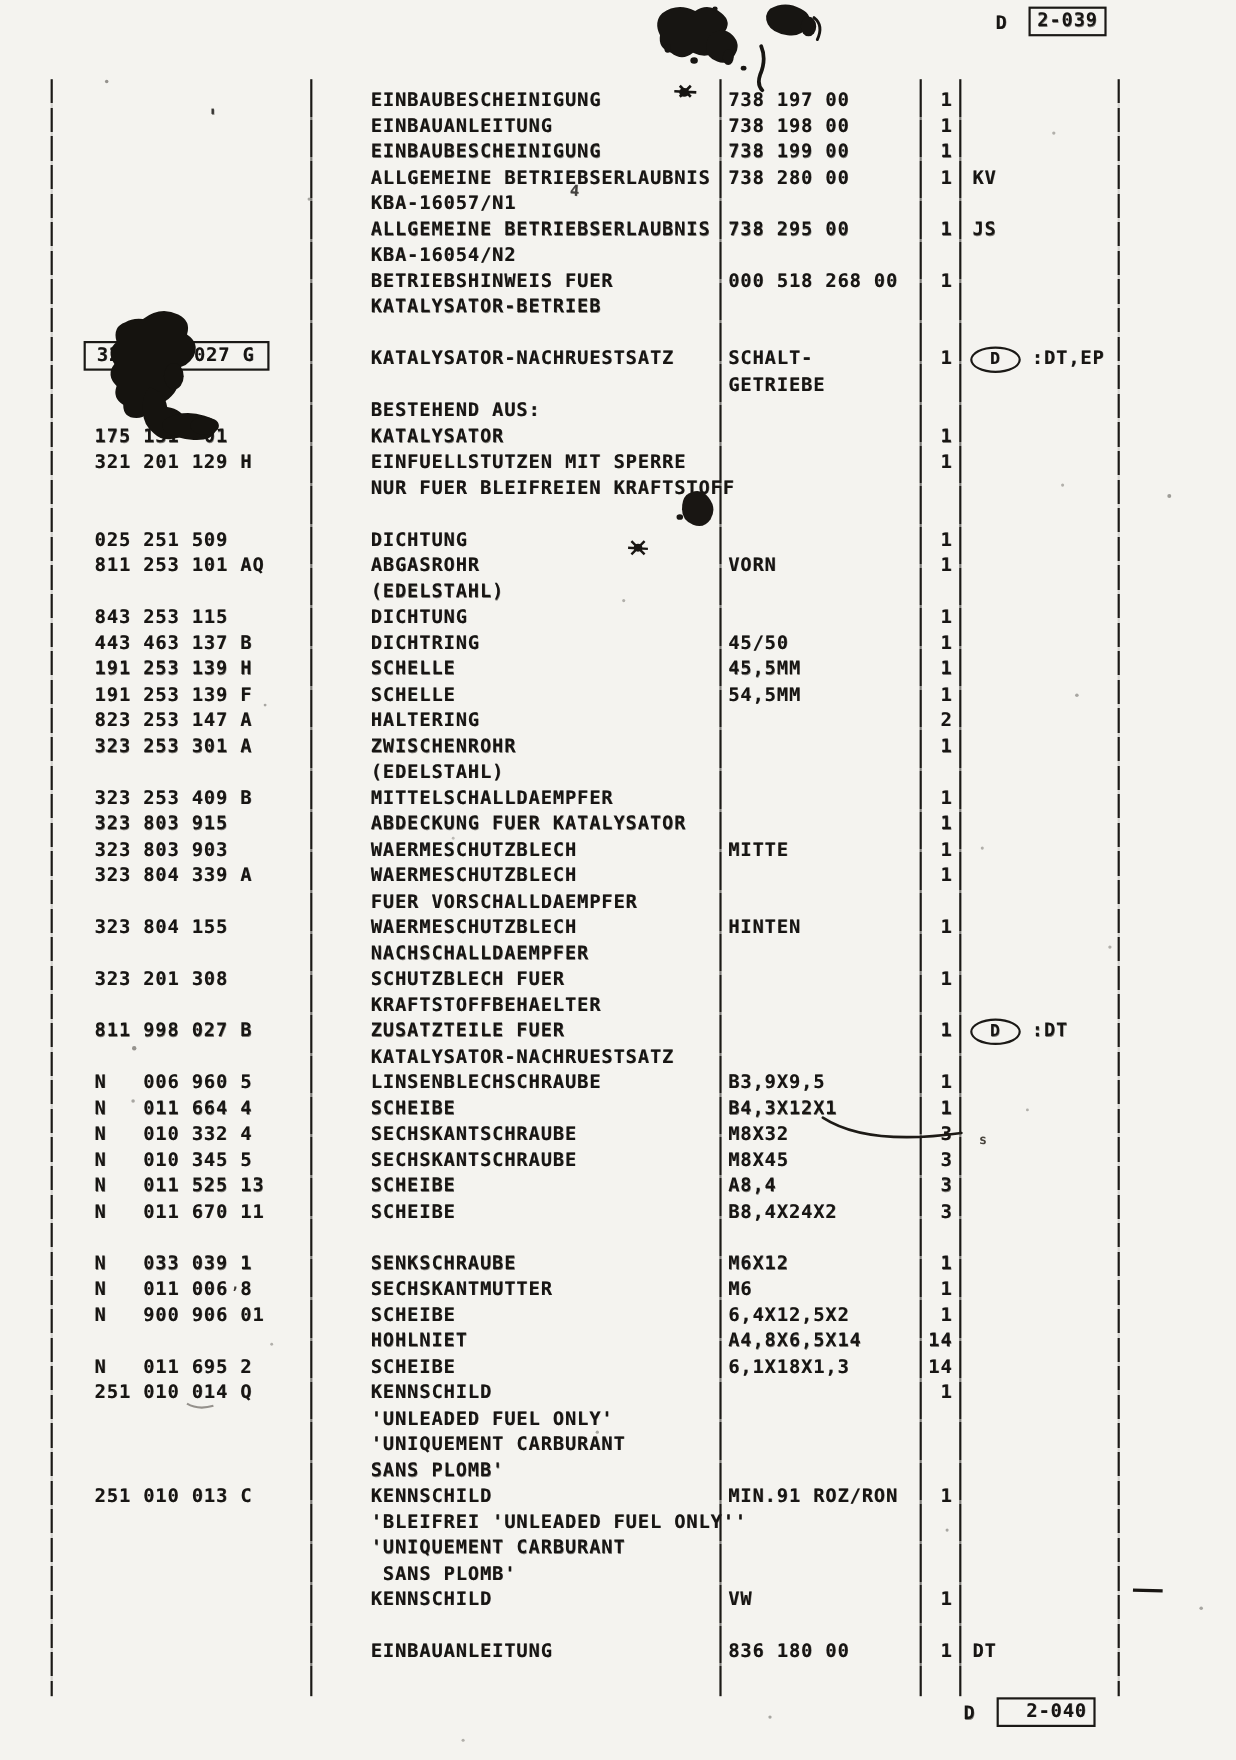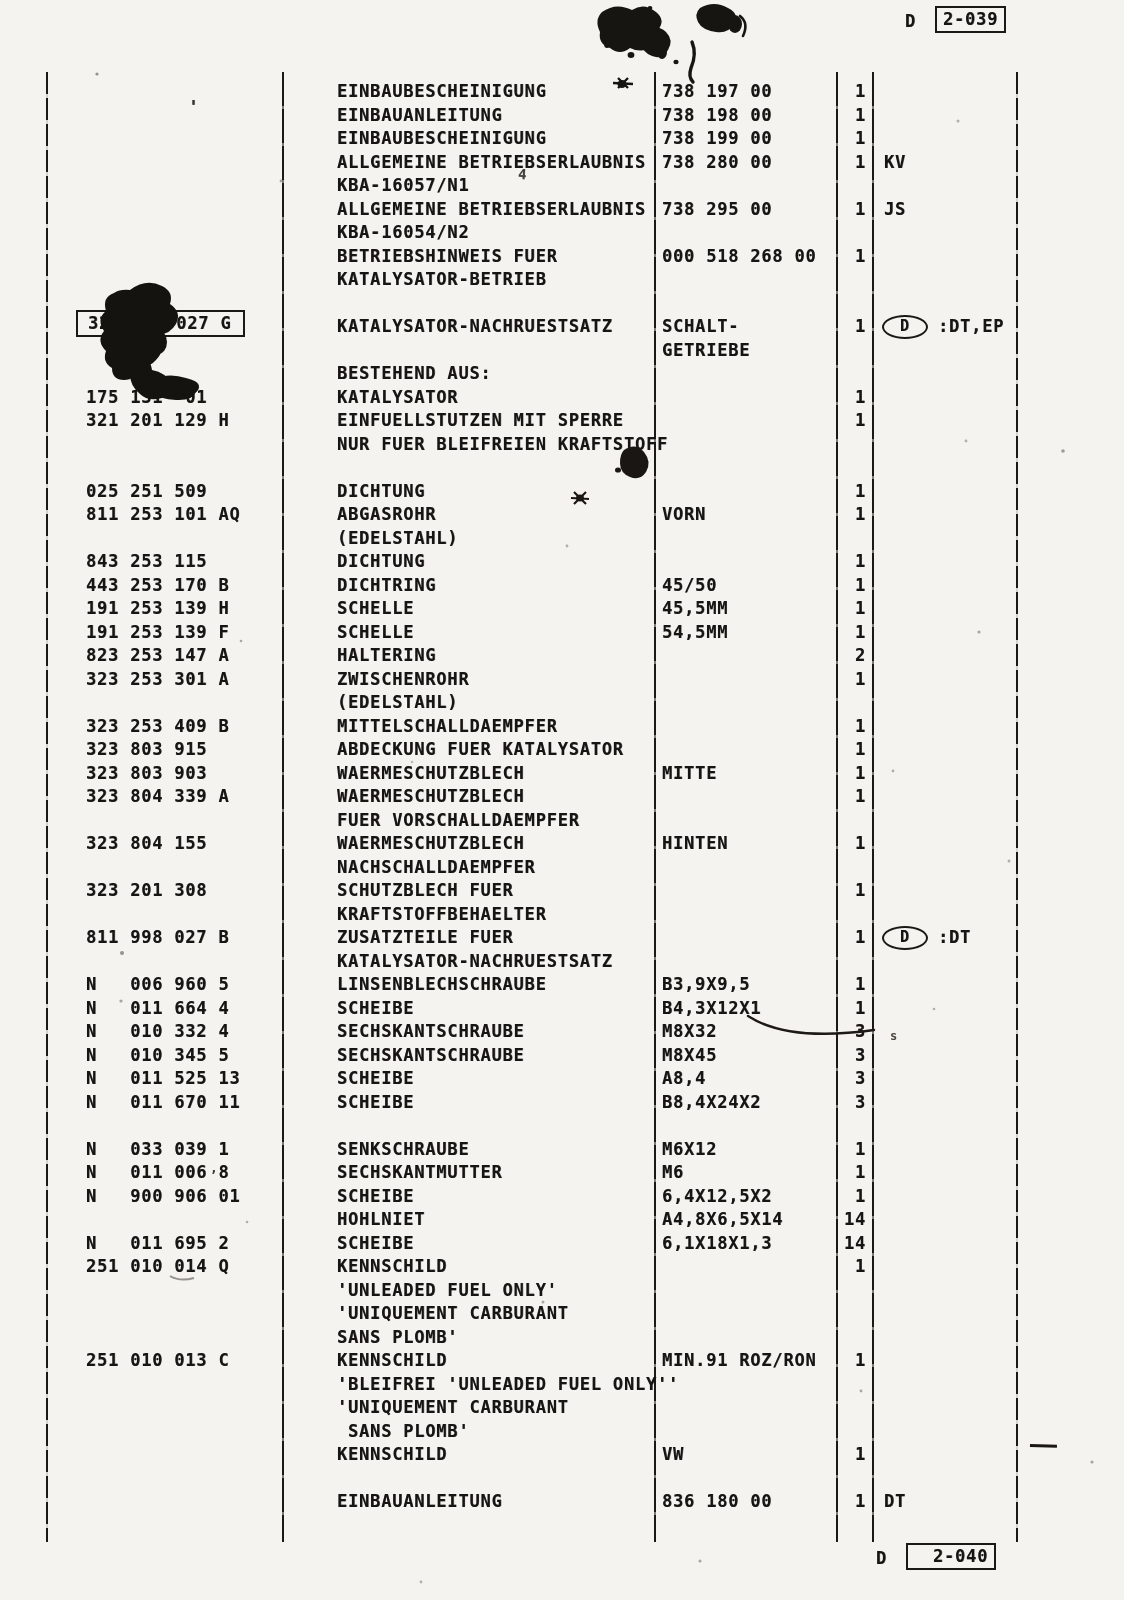--- a/index.html
+++ b/index.html
@@ -138,21 +138,21 @@
       </div>
       <div class="row" style="top: 526.5px;">
         <span class="c-desc">(EDELSTAHL)</span>
       </div>
       <div class="row" style="top: 550px;">
         <span class="c-part">843 253 115</span>
         <span class="c-desc">DICHTUNG</span>
         <span class="c-qty">1</span>
       </div>
       <div class="row" style="top: 573.5px;">
-        <span class="c-part">443 253 170 B</span>
+        <span class="c-part">443 463 137 B</span>
         <span class="c-desc">DICHTRING</span>
         <span class="c-dim">45/50</span>
         <span class="c-qty">1</span>
       </div>
       <div class="row" style="top: 597px;">
         <span class="c-part">191 253 139 H</span>
         <span class="c-desc">SCHELLE</span>
         <span class="c-dim">45,5MM</span>
         <span class="c-qty">1</span>
       </div>

